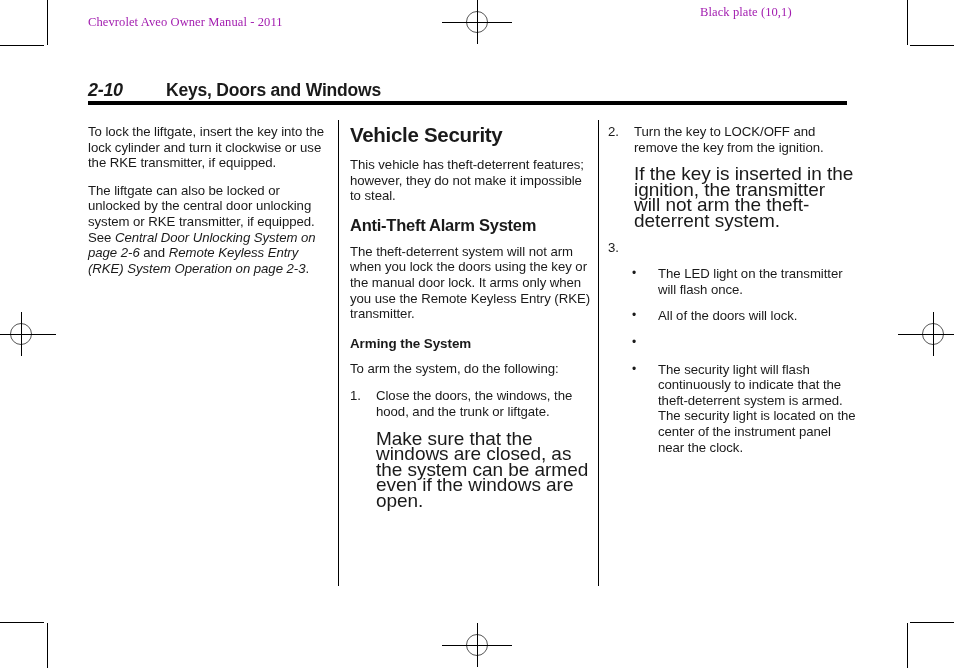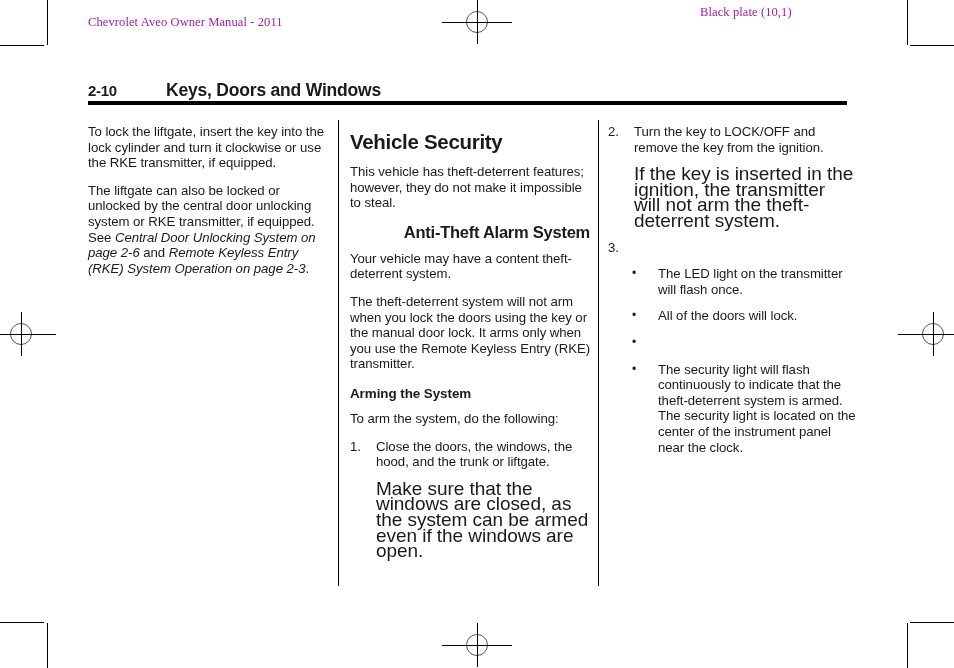--- a/index.html
+++ b/index.html
@@ -72,25 +72,26 @@
   
   #page-header {
     position: absolute;
     left: 88px;
     top: 80px;
     width: 760px;
     display: flex;
     align-items: baseline;
   }
   #page-header .pg-num {
-    font-size: 15px;
+    font-size: 18px;
     font-weight: bold;
     letter-spacing: -0.3px;
     width: 78px;
     flex: 0 0 78px;
+    font-style: italic;
   }
   #page-header .pg-title {
     font-size: 17.5px;
     font-weight: bold;
     letter-spacing: -0.2px;
   }
   #header-rule {
     position: absolute;
     left: 88px;
     top: 101px;
@@ -123,33 +124,32 @@
     margin: 0 0 12px 0;
     font-size: 13.2px;
     line-height: 15.6px;
     letter-spacing: -0.05px;
   }
   p.body:last-child { margin-bottom: 0; }
 
   .xref { font-style: italic; }
 
   h1.sec-title {
-    margin: 7px 0 11px 0;
+    margin: 0 0 11px 0;
     font-size: 20.5px;
     font-weight: bold;
     line-height: 22px;
     letter-spacing: -0.3px;
   }
   h2.sub-title {
     margin: 2px 0 10px 0;
     font-size: 16.5px;
     font-weight: bold;
     line-height: 18px;
     letter-spacing: -0.25px;
-    text-align: right;
   }
   h3.subsub-title {
     margin: 14px 0 10px 0;
     font-size: 13.4px;
     font-weight: bold;
     line-height: 15px;
     letter-spacing: -0.05px;
   }
 
   
@@ -245,21 +245,20 @@
 <div class="column" id="column-1">
   <p class="body">To lock the liftgate, insert the key into the lock cylinder and turn it clockwise or use the RKE transmitter, if equipped.</p>
   <p class="body"><span>The liftgate can also be locked or unlocked by the central door unlocking system or RKE transmitter, if equipped. See </span><span class="xref">Central Door Unlocking System on page 2-6</span><span> and </span><span class="xref">Remote Keyless Entry (RKE) System Operation on page 2-3</span><span>.</span></p>
 </div>
 
 <div class="column" id="column-2">
   <h1 class="sec-title">Vehicle Security</h1>
   <p class="body">This vehicle has theft-deterrent features; however, they do not make it impossible to steal.</p>
 
   <h2 class="sub-title">Anti-Theft Alarm System</h2>
-  <p class="body">Your vehicle may have a content theft-deterrent system.</p>
   <p class="body">The theft-deterrent system will not arm when you lock the doors using the key or the manual door lock. It arms only when you use the Remote Keyless Entry (RKE) transmitter.</p>
 
   <h3 class="subsub-title">Arming the System</h3>
   <p class="body">To arm the system, do the following:</p>
 
   <div class="num-item">
     <span class="marker">1.</span>
     <span class="num-body">Close the doors, the windows, the hood, and the trunk or liftgate.</span>
   </div>
   <p class="cont-para">Make sure that the windows are closed, as the system can be armed even if the windows are open.</p>

